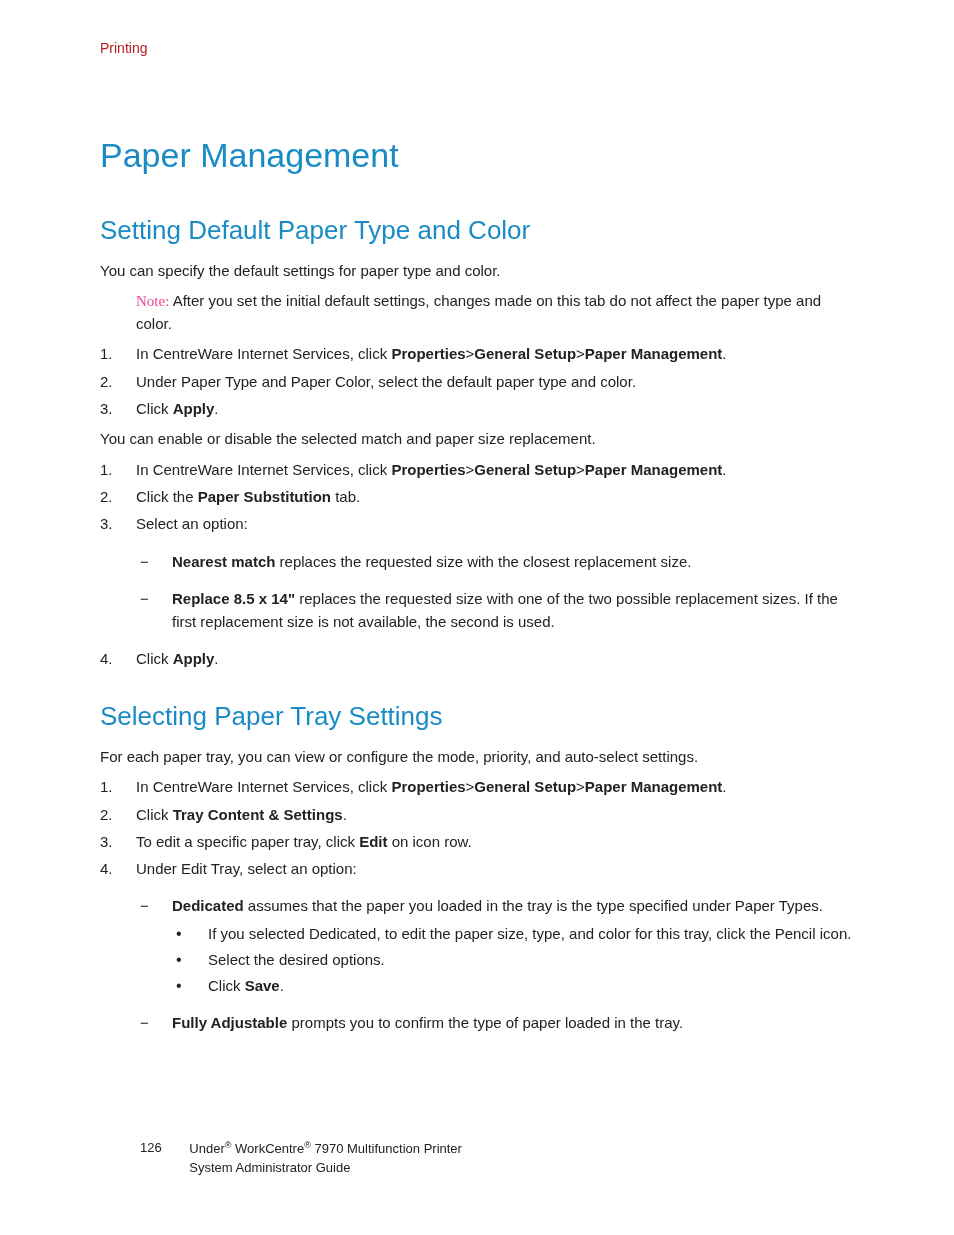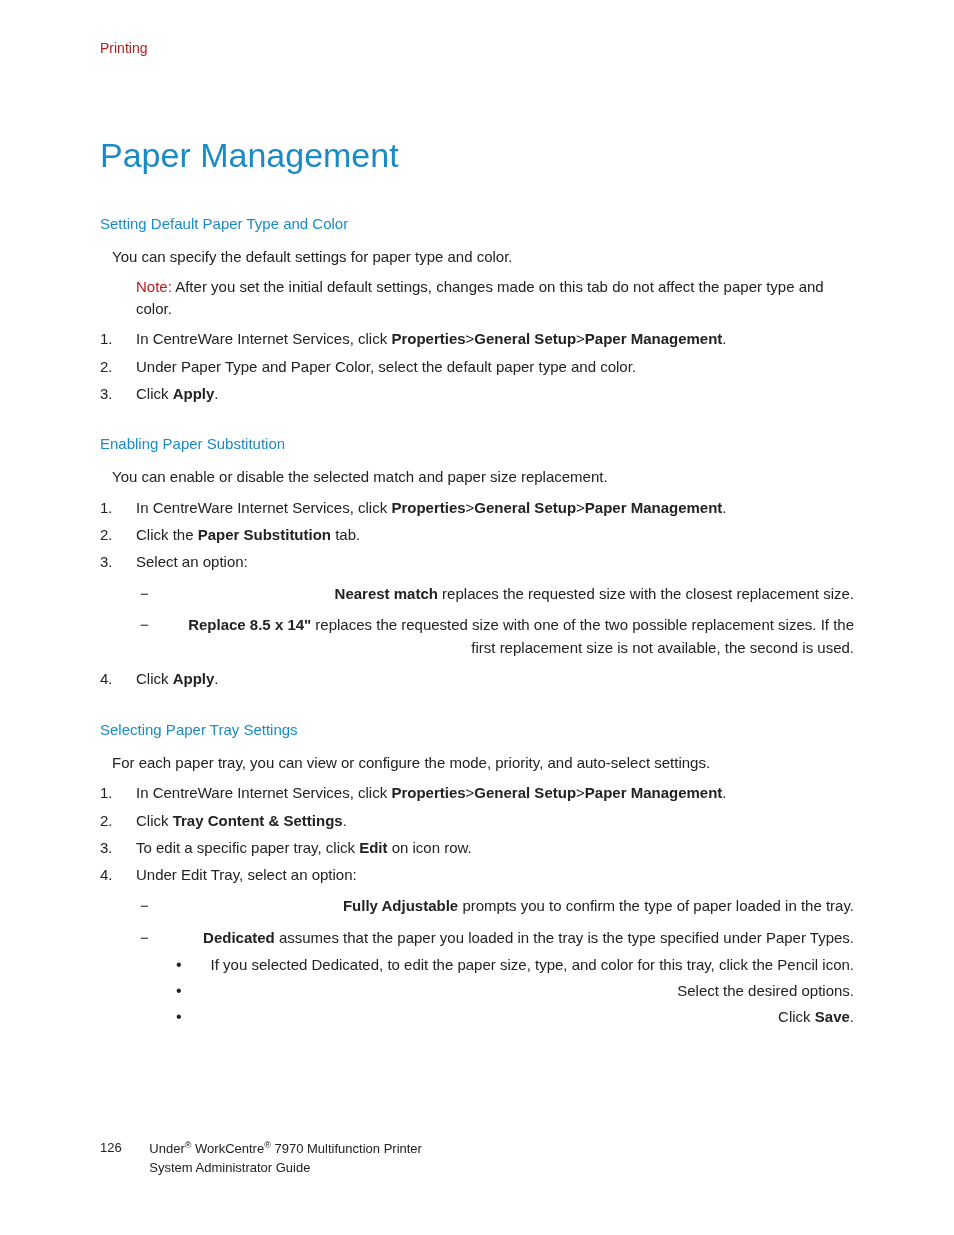--- a/index.html
+++ b/index.html
@@ -29,36 +29,37 @@
   h1 {
     font-family: "Segoe UI Light", "Segoe UI", Arial, sans-serif;
     font-weight: 300;
     font-size: 34px;
     color: #1a8bc4;
     margin: 0 0 40px 0;
   }
   h2 {
     font-family: "Segoe UI Light", "Segoe UI", Arial, sans-serif;
     font-weight: 300;
-    font-size: 15px;
+    font-size: 26px;
     color: #1a8bc4;
     margin: 30px 0 14px 0;
   }
   p.body-text {
     font-size: 15px;
-    margin: 8px 12px;
+    margin: 8px 0;
     line-height: 1.45;
   }
   .note-block {
     margin: 8px 0 8px 36px;
     font-size: 15px;
     line-height: 1.45;
   }
   .note-label {
-    color: #b91c1c;
+    color: #ec4899;
+    font-family: Liberation Serif, serif;
   }
   ol.numbered {
     list-style: none;
     padding: 0;
     margin: 6px 0;
     counter-reset: item;
   }
   ol.numbered > li {
     counter-increment: item;
     position: relative;
@@ -76,22 +77,21 @@
   ul.dashed {
     list-style: none;
     padding: 0;
     margin: 4px 0 4px 0;
   }
   ul.dashed > li {
     position: relative;
     padding-left: 36px;
     font-size: 15px;
     line-height: 1.55;
-    margin: 8px 0;
-    text-align: right;
+    margin: 14px 0;
   }
   ul.dashed > li::before {
     content: "\2212";
     position: absolute;
     left: 4px;
   }
   ul.bulleted {
     list-style: none;
     padding: 0;
     margin: 4px 0 4px 0;
@@ -114,20 +114,21 @@
     position: absolute;
     bottom: 58px;
     left: 100px;
     font-size: 13px;
     line-height: 1.4;
   }
   .footer .pagenum {
     display: inline-block;
     margin-right: 24px;
     vertical-align: top;
+    margin-left: 40px;
   }
   .footer .footlines {
     display: inline-block;
     vertical-align: top;
   }
   sup { font-size: 0.7em; }
 </style>
 </head>
 <body>
 
@@ -144,21 +145,20 @@
   <ol class="numbered">
     <li>
       <span>In CentreWare Internet Services, click </span><span class="bold">Properties</span><span>&gt;</span><span class="bold">General Setup</span><span>&gt;</span><span class="bold">Paper Management</span><span>.</span>
     </li>
     <li>Under Paper Type and Paper Color, select the default paper type and color.</li>
     <li>
       <span>Click </span><span class="bold">Apply</span><span>.</span>
     </li>
   </ol>
 
-  <h2>Enabling Paper Substitution</h2>
   <p class="body-text">You can enable or disable the selected match and paper size replacement.</p>
   <ol class="numbered">
     <li>
       <span>In CentreWare Internet Services, click </span><span class="bold">Properties</span><span>&gt;</span><span class="bold">General Setup</span><span>&gt;</span><span class="bold">Paper Management</span><span>.</span>
     </li>
     <li>
       <span>Click the </span><span class="bold">Paper Substitution</span><span> tab.</span>
     </li>
     <li>
       <span>Select an option:</span>
@@ -184,33 +184,33 @@
     </li>
     <li>
       <span>Click </span><span class="bold">Tray Content &amp; Settings</span><span>.</span>
     </li>
     <li>
       <span>To edit a specific paper tray, click </span><span class="bold">Edit</span><span> on icon row.</span>
     </li>
     <li>
       <span>Under Edit Tray, select an option:</span>
       <ul class="dashed">
-        <li>
-          <span class="bold">Fully Adjustable</span><span> prompts you to confirm the type of paper loaded in the tray.</span>
-        </li>
         <li>
           <span class="bold">Dedicated</span><span> assumes that the paper you loaded in the tray is the type specified under Paper Types.</span>
           <ul class="bulleted">
             <li>If you selected Dedicated, to edit the paper size, type, and color for this tray, click the Pencil icon.</li>
             <li>Select the desired options.</li>
             <li>
               <span>Click </span><span class="bold">Save</span><span>.</span>
             </li>
           </ul>
         </li>
+        <li>
+          <span class="bold">Fully Adjustable</span><span> prompts you to confirm the type of paper loaded in the tray.</span>
+        </li>
       </ul>
     </li>
   </ol>
 
   <div class="footer">
     <span class="pagenum">126</span>
     <span class="footlines">
       <span>Under</span><sup>®</sup><span> WorkCentre</span><sup>®</sup><span> 7970 Multifunction Printer</span><br>
       <span>System Administrator Guide</span>
     </span>

